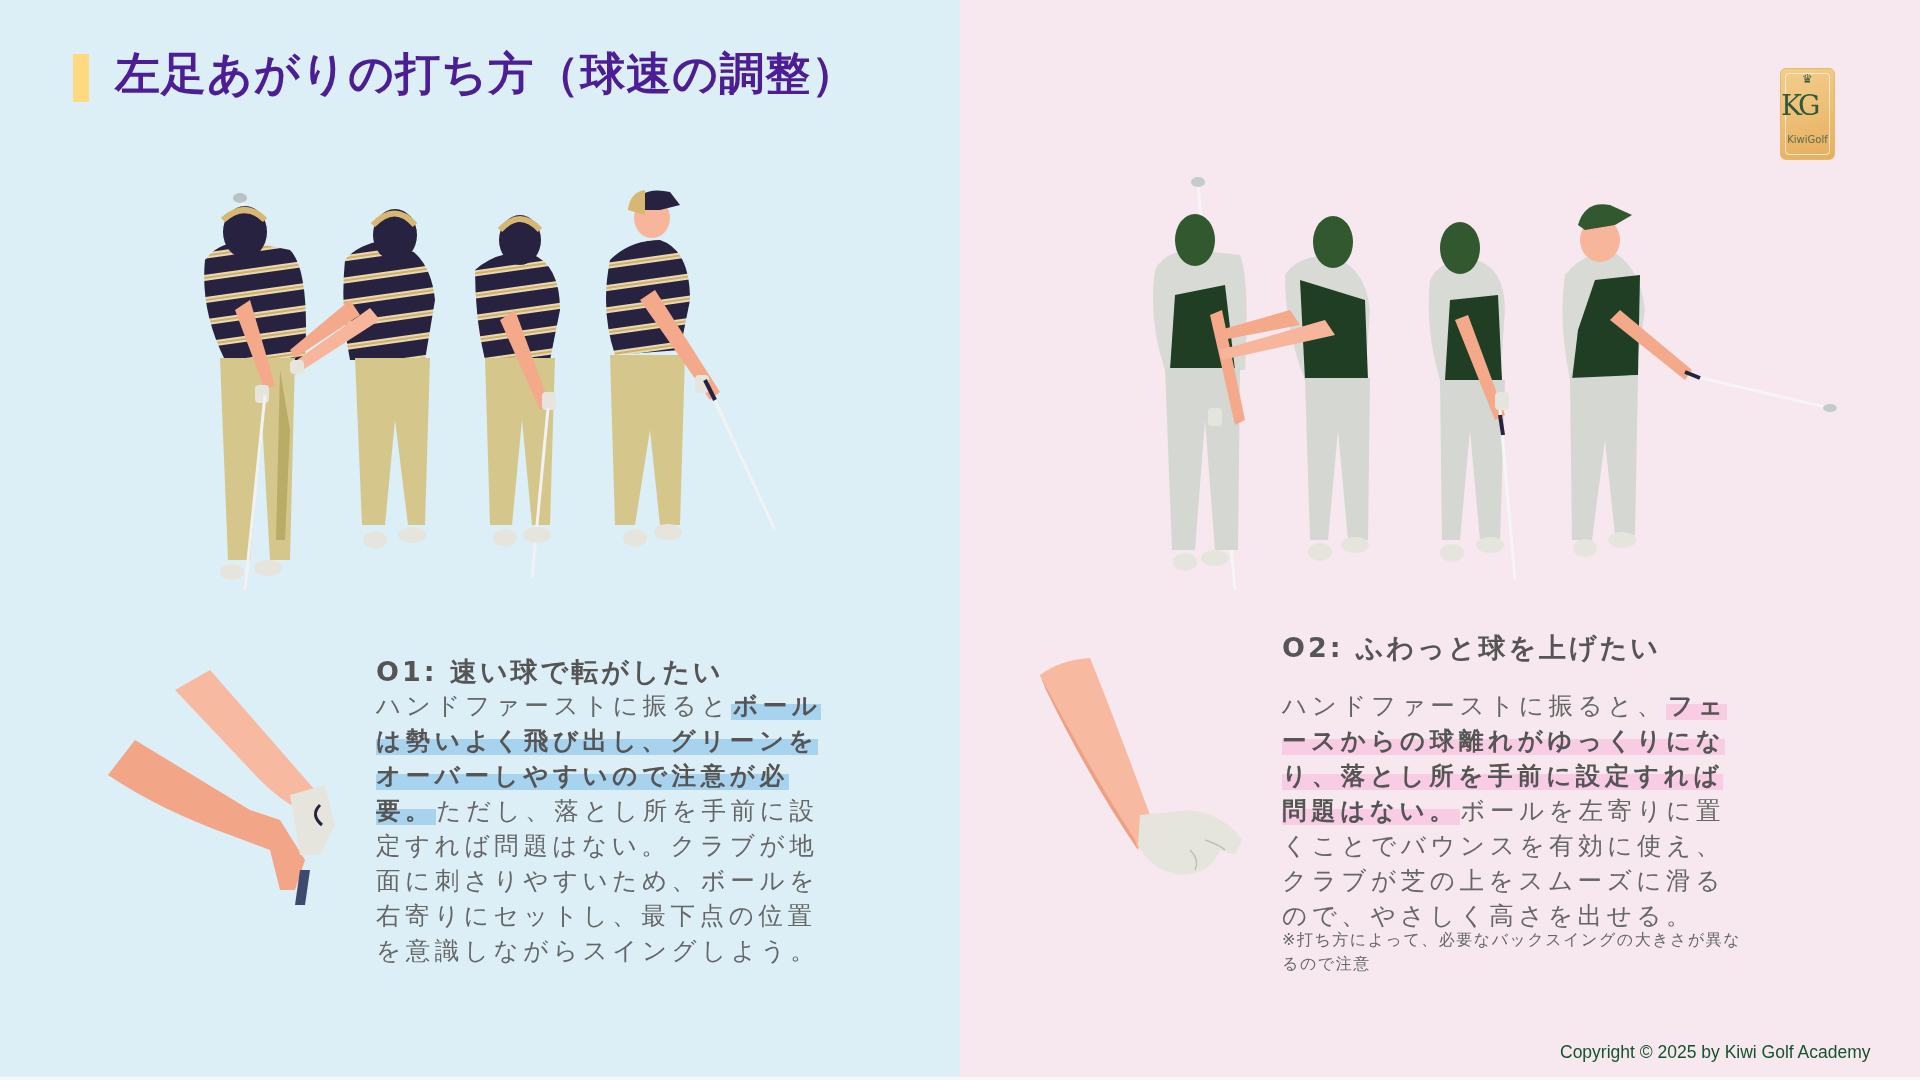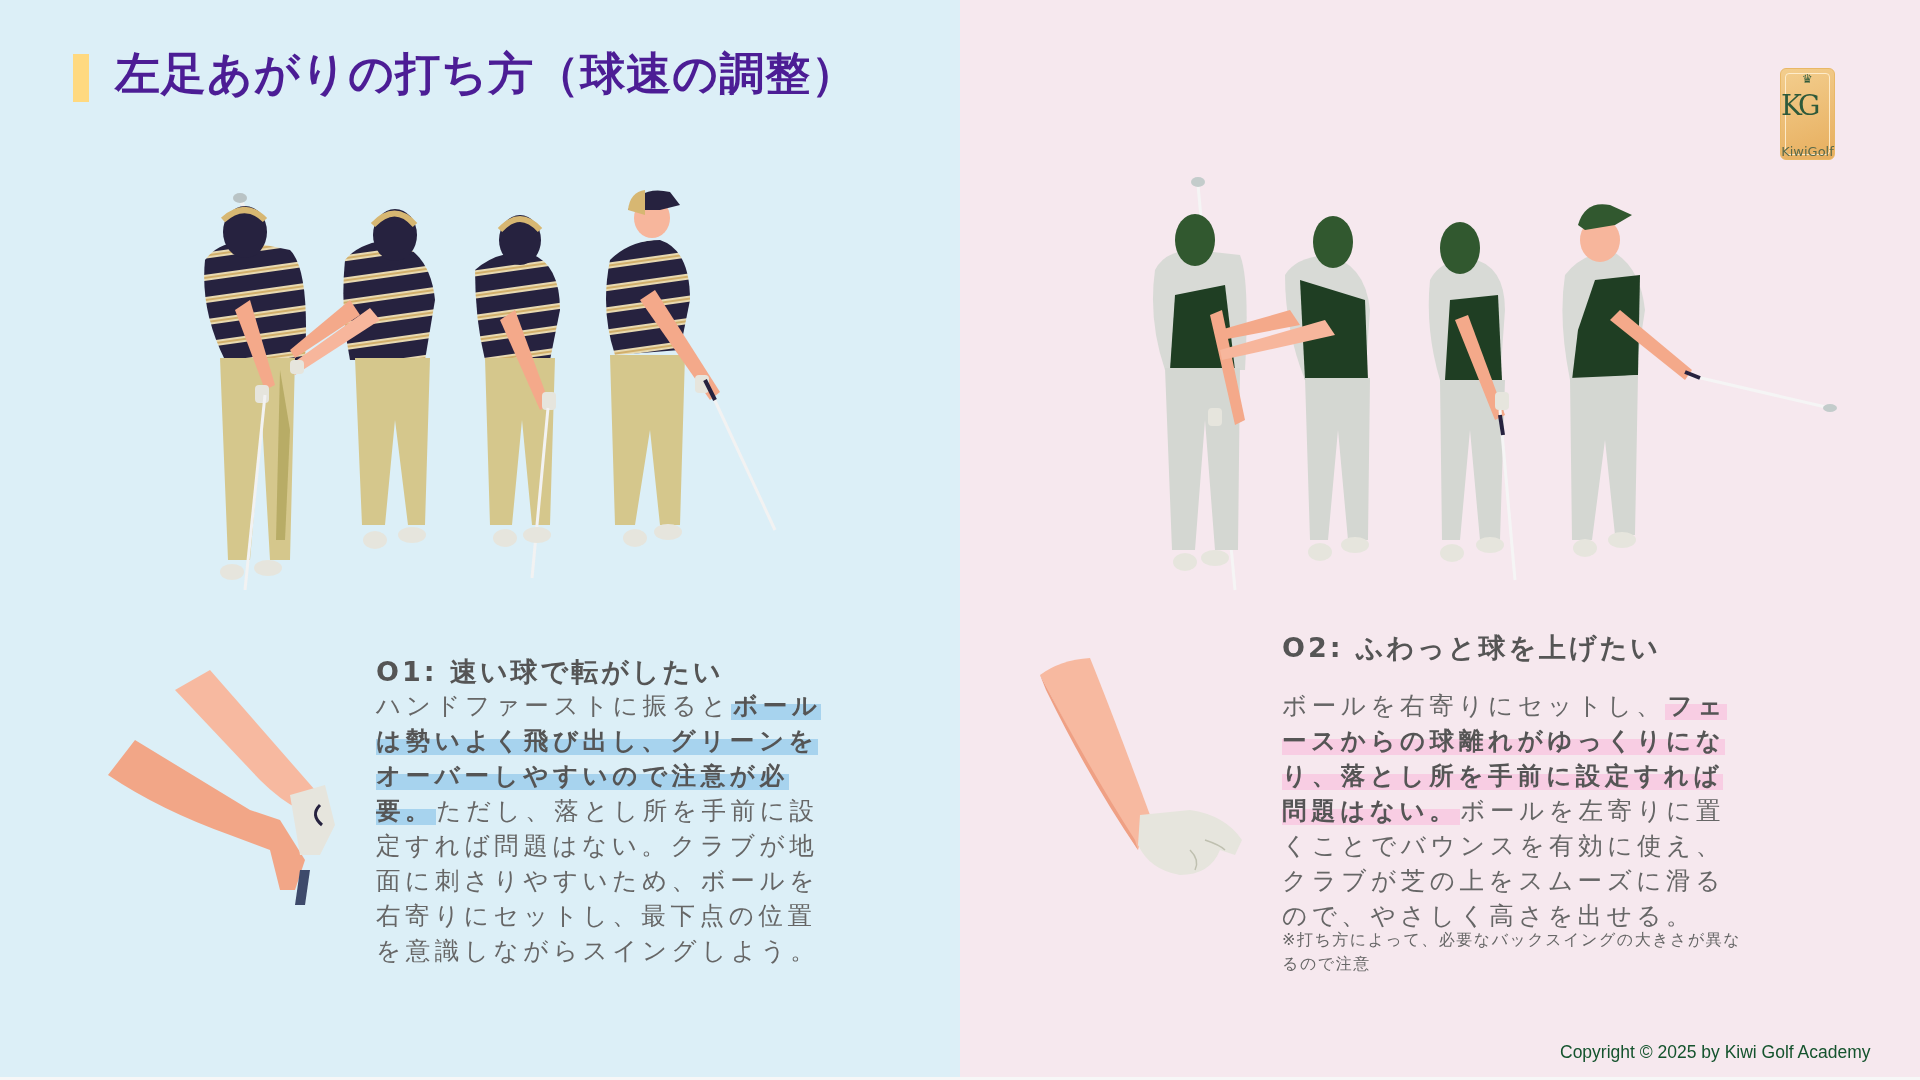--- a/index.html
+++ b/index.html
@@ -11,21 +11,21 @@
   .bottom-strip { position:absolute; left:0; top:1077px; width:1920px; height:3px; background:#F7F7F7; }
 
   .title-bar { position:absolute; left:73px; top:54px; width:16px; height:48px; background:#FFD980; }
   .title { position:absolute; left:91px; top:44px; font-size:45px; font-weight:bold; color:#4c1d95; letter-spacing:1px; white-space:nowrap;margin-left:24px; }
 
   .logo { position:absolute; left:1780px; top:68px; width:55px; height:92px; border-radius:6px;
           background:linear-gradient(160deg,#F3CE8E,#E7AE5E); border:1.5px solid #E9B866; }
   .logo-inner { position:absolute; left:4px; top:4px; right:4px; bottom:4px; border:1px solid rgba(255,240,210,0.9); border-radius:4px; }
   .logo-crown { position:absolute; left:0; right:0; top:3px; text-align:center; font-size:12px; color:#2E5A3A; }
   .logo-kg { position:absolute; left:0; right:0; top:20px; font-family:"DejaVu Serif",serif; font-size:28px; color:#2E5A3A; letter-spacing:-4px; }
-  .logo-text { position:absolute; left:0; right:0; bottom:0; text-align:center; font-size:13px; color:#5a6a4a; }
+  .logo-text { position:absolute; left:0; right:0; bottom:14px; text-align:center; font-size:10px; color:#5a6a4a; }
 
   .illus { position:absolute; }
   .q-heading { position:absolute; font-size:27px; font-weight:bold; color:#555; letter-spacing:3px; white-space:nowrap; }
   .q-body { position:absolute; width:460px; font-size:24.5px; line-height:35px; letter-spacing:4.6px; color:#666; }
   .q-body .hl { font-weight:bold; color:#555; padding:0 2px; }
   .hl-blue { background:linear-gradient(to bottom, transparent 45%, #A7D3EE 45%);margin-top:20px; }
   .hl-pink { background:linear-gradient(to bottom, transparent 45%, #F8CDE3 45%); }
   .note { position:absolute; left:1282px; top:928px; width:470px; font-size:16px; line-height:24px; letter-spacing:1.5px; color:#666; }
   .copyright { position:absolute; left:1560px; top:1042px; font-family:"Liberation Sans",sans-serif; font-size:17.5px; color:#14532d; white-space:nowrap; }
 </style>
@@ -170,17 +170,17 @@
   <path d="M170 210 Q180 220 175 230 M185 200 Q200 205 205 210" fill="none" stroke="#BFC0B0" stroke-width="1.5"></path>
 </svg>
 
 <div class="q-heading" style="left:376px;top:654px">O1:  速い球で転がしたい</div>
 <p class="q-body" style="left:376px;top:688px;width:458px">
   <span>ハンドファーストに振ると</span><span class="hl hl-blue">ボールは勢いよく飛び出し、グリーンをオーバーしやすいので注意が必要。</span><span>ただし、落とし所を手前に設定すれば問題はない。クラブが地面に刺さりやすいため、ボールを右寄りにセットし、最下点の位置を意識しながらスイングしよう。</span>
 </p>
 
 <div class="q-heading" style="left:1282px;top:630px">O2:  ふわっと球を上げたい</div>
 <p class="q-body" style="left:1282px;top:688px;width:458px">
-  <span>ボールを右寄りにセットし、</span><span class="hl hl-pink">フェースからの球離れがゆっくりになり、落とし所を手前に設定すれば問題はない。</span><span>ボールを左寄りに置くことでバウンスを有効に使え、クラブが芝の上をスムーズに滑るので、やさしく高さを出せる。</span>
+  <span>ハンドファーストに振ると、</span><span class="hl hl-pink">フェースからの球離れがゆっくりになり、落とし所を手前に設定すれば問題はない。</span><span>ボールを左寄りに置くことでバウンスを有効に使え、クラブが芝の上をスムーズに滑るので、やさしく高さを出せる。</span>
 </p>
 <p class="note">※打ち方によって、必要なバックスイングの大きさが異なるので注意</p>
 
 <div class="copyright">Copyright © 2025 by Kiwi Golf Academy</div>
 
 </body></html>

